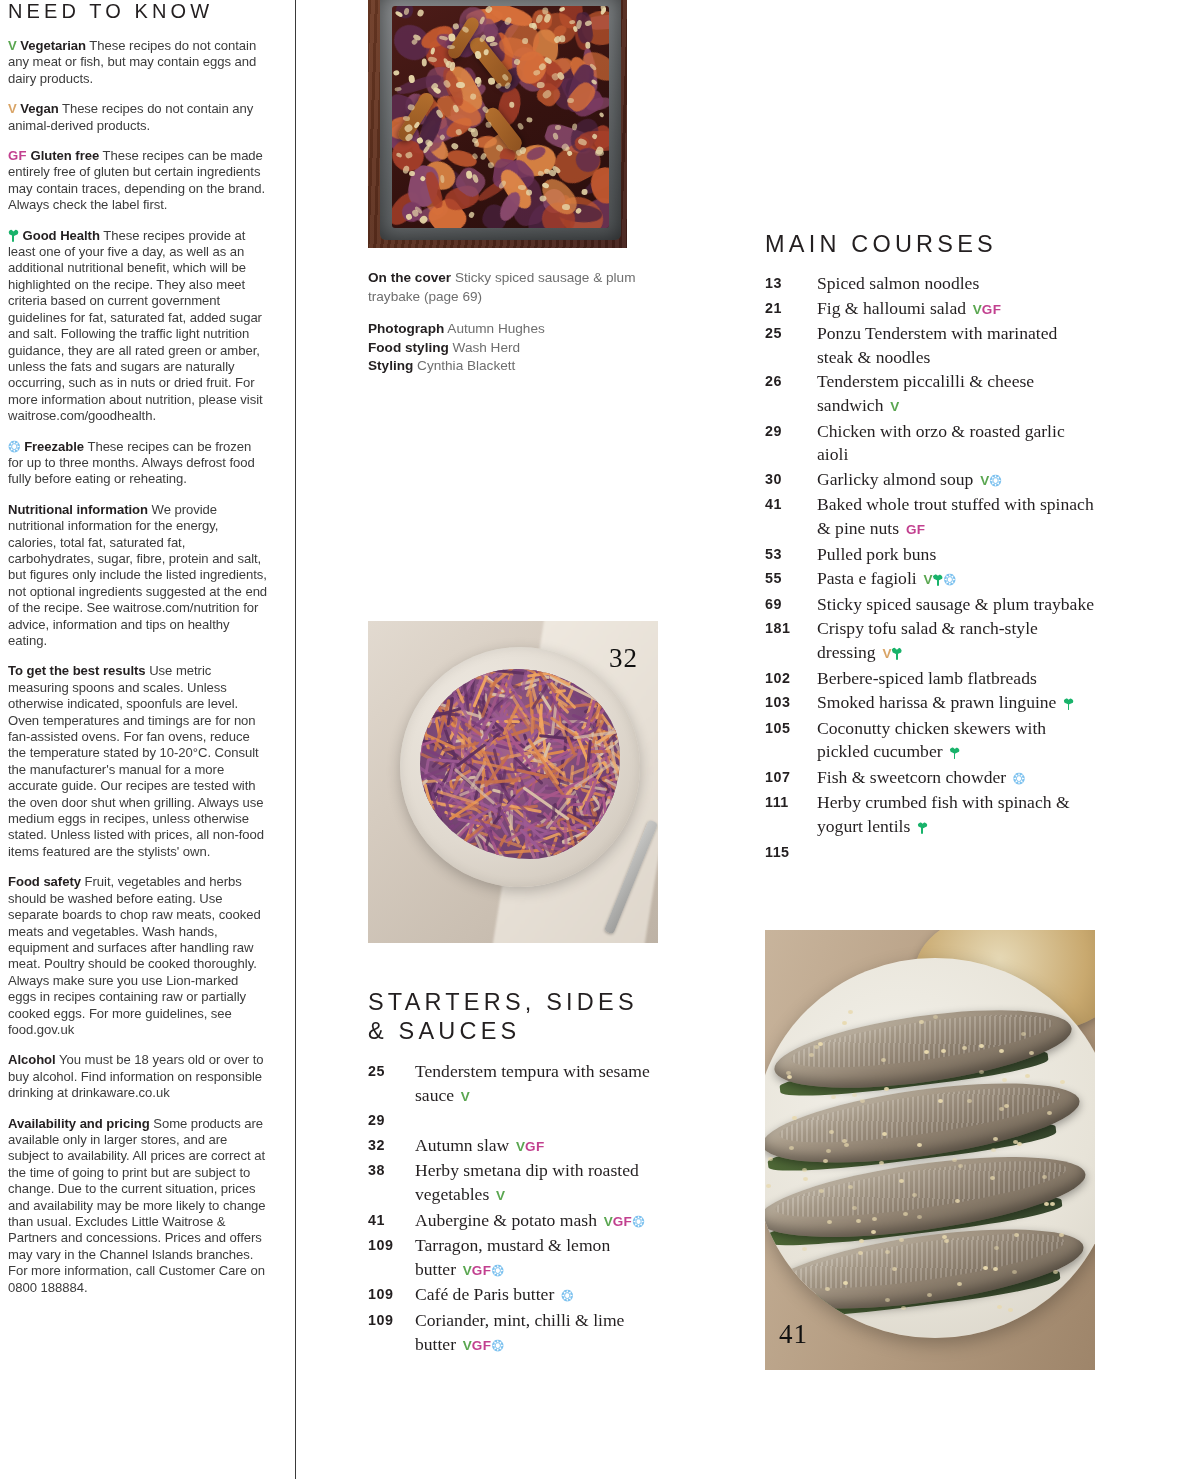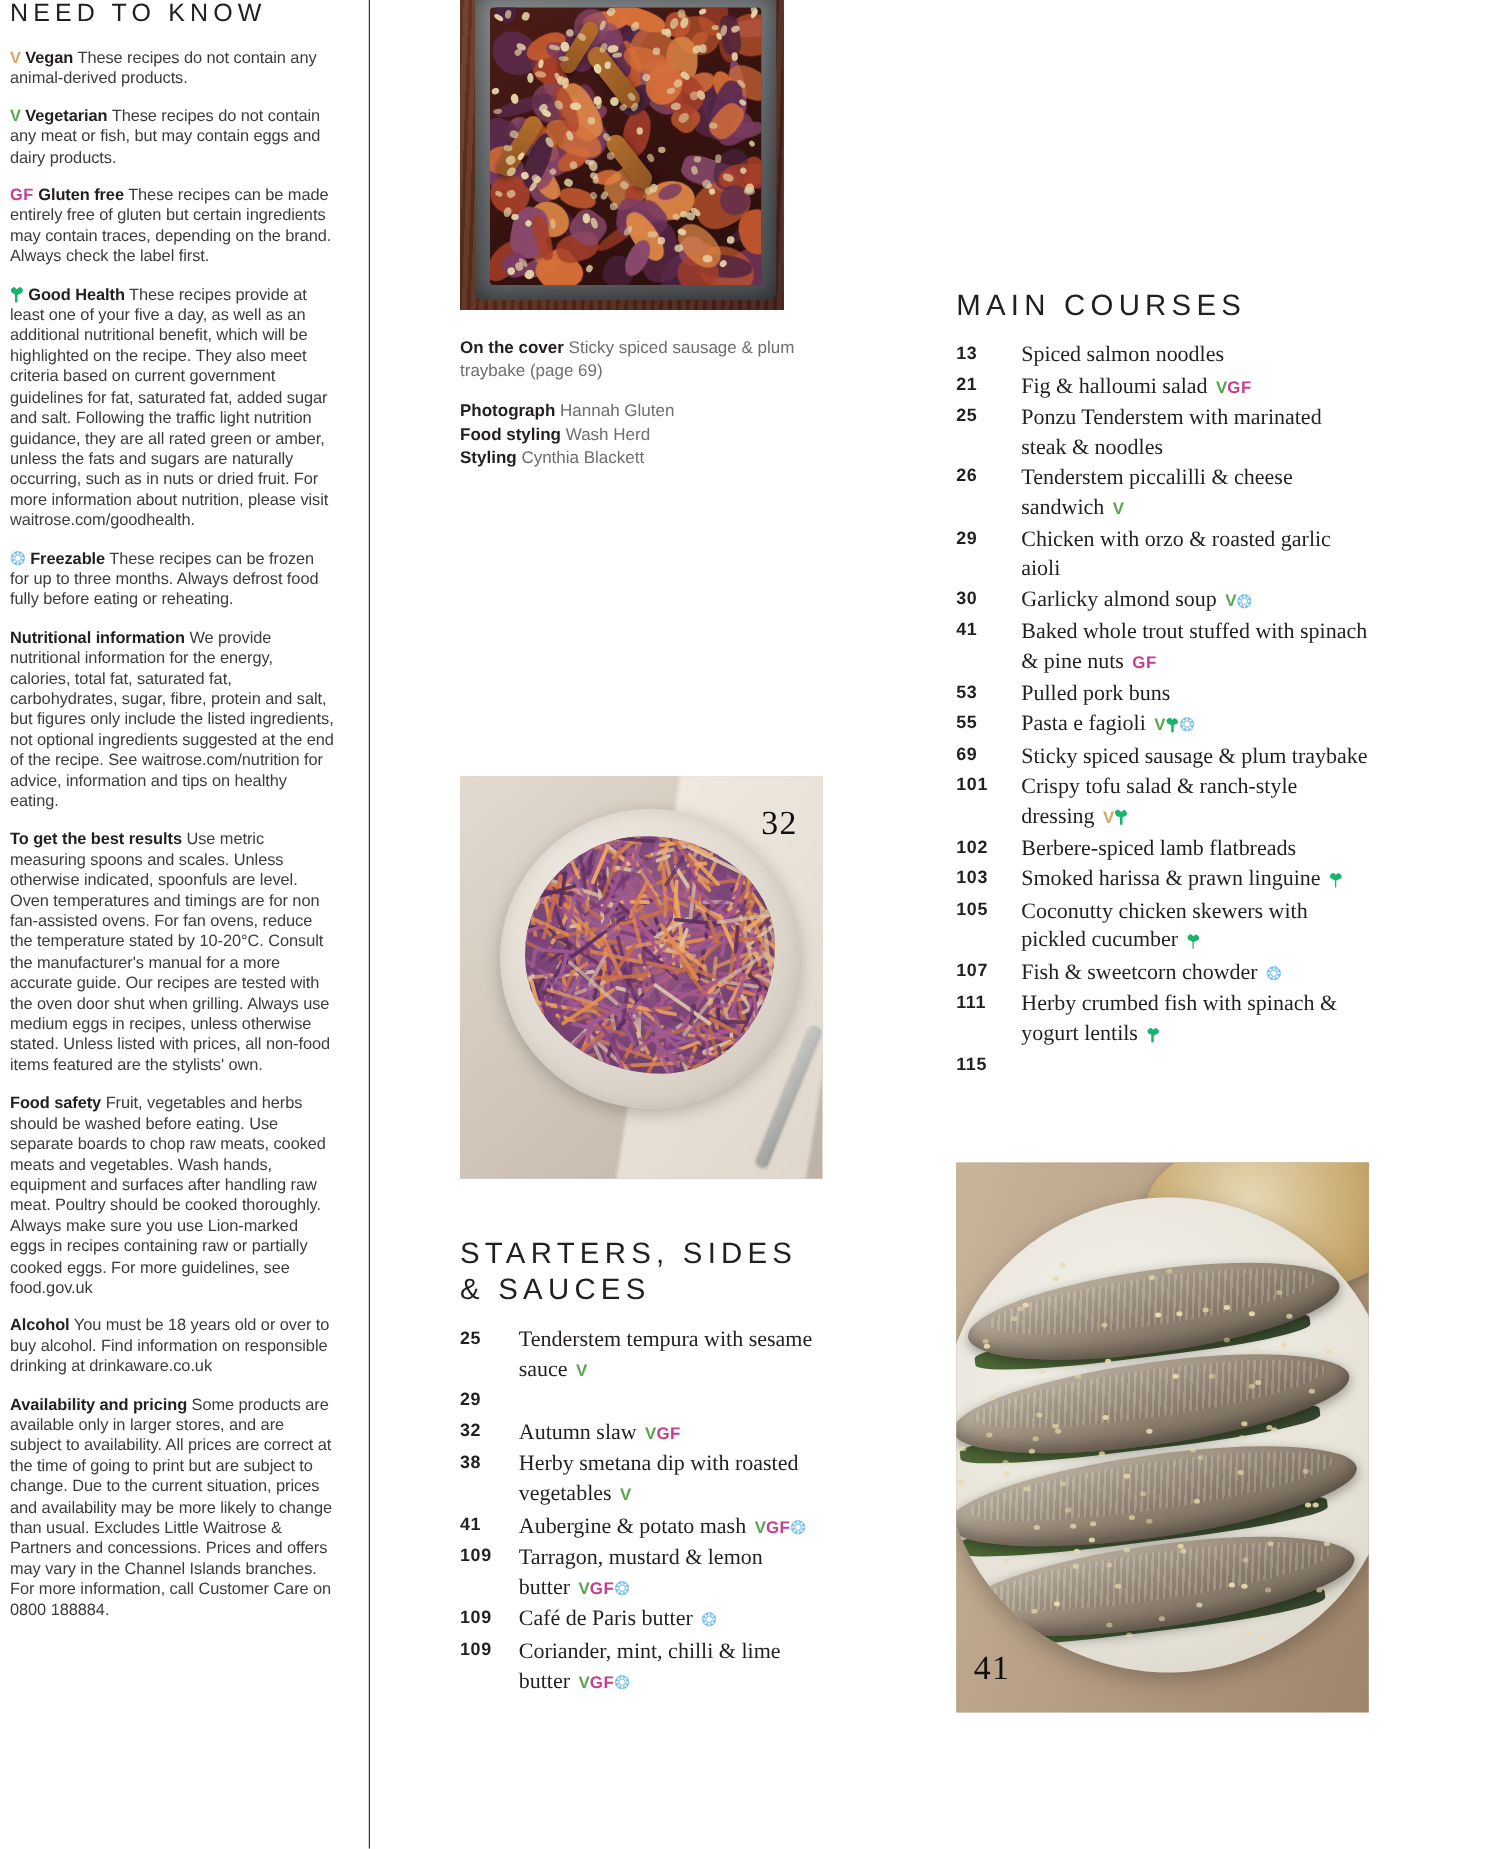--- a/index.html
+++ b/index.html
@@ -240,22 +240,22 @@
 <body>
 
 <div class="page">
 
 
   <div class="vrule"></div>
 
   <div class="col-left">
     <h1 class="ntk-head">NEED TO KNOW</h1>
     <div id="ntk-body">
+        <p class="ntk-p"><span class="ic-v">V</span> <b>Vegetarian</b><span> These recipes do not contain any meat or fish, but may contain eggs and dairy products.</span></p>
         <p class="ntk-p"><span class="ic-vg">V</span> <b>Vegan</b><span> These recipes do not contain any animal-derived products.</span></p>
-        <p class="ntk-p"><span class="ic-v">V</span> <b>Vegetarian</b><span> These recipes do not contain any meat or fish, but may contain eggs and dairy products.</span></p>
         <p class="ntk-p"><span class="ic-gf">GF</span> <b>Gluten free</b><span> These recipes can be made entirely free of gluten but certain ingredients may contain traces, depending on the brand. Always check the label first.</span></p>
         <p class="ntk-p"><span class="leaf"></span> <b>Good Health</b><span> These recipes provide at least one of your five a day, as well as an additional nutritional benefit, which will be highlighted on the recipe. They also meet criteria based on current government guidelines for fat, saturated fat, added sugar and salt. Following the traffic light nutrition guidance, they are all rated green or amber, unless the fats and sugars are naturally occurring, such as in nuts or dried fruit. For more information about nutrition, please visit waitrose.com/goodhealth.</span></p>
         <p class="ntk-p"><span class="snow">❂</span> <b>Freezable</b><span> These recipes can be frozen for up to three months. Always defrost food fully before eating or reheating.</span></p>
         <p class="ntk-p"><b>Nutritional information</b><span> We provide nutritional information for the energy, calories, total fat, saturated fat, carbohydrates, sugar, fibre, protein and salt, but figures only include the listed ingredients, not optional ingredients suggested at the end of the recipe. See waitrose.com/nutrition for advice, information and tips on healthy eating.</span></p>
         <p class="ntk-p"><b>To get the best results</b><span> Use metric measuring spoons and scales. Unless otherwise indicated, spoonfuls are level. Oven temperatures and timings are for non fan-assisted ovens. For fan ovens, reduce the temperature stated by 10-20°C. Consult the manufacturer's manual for a more accurate guide. Our recipes are tested with the oven door shut when grilling. Always use medium eggs in recipes, unless otherwise stated. Unless listed with prices, all non-food items featured are the stylists' own.</span></p>
         <p class="ntk-p"><b>Food safety</b><span> Fruit, vegetables and herbs should be washed before eating. Use separate boards to chop raw meats, cooked meats and vegetables. Wash hands, equipment and surfaces after handling raw meat. Poultry should be cooked thoroughly. Always make sure you use Lion-marked eggs in recipes containing raw or partially cooked eggs. For more guidelines, see food.gov.uk</span></p>
         <p class="ntk-p"><b>Alcohol</b><span> You must be 18 years old or over to buy alcohol. Find information on responsible drinking at drinkaware.co.uk</span></p>
         <p class="ntk-p"><b>Availability and pricing</b><span> Some products are available only in larger stores, and are subject to availability. All prices are correct at the time of going to print but are subject to change. Due to the current situation, prices and availability may be more likely to change than usual. Excludes Little Waitrose &amp; Partners and concessions. Prices and offers may vary in the Channel Islands branches. For more information, call Customer Care on 0800 188884.</span></p>
       </div>
   </div>
@@ -515,21 +515,21 @@
     </div>
 
     <div class="cover-credit">
       <div>
         <b>On the cover</b>
         <span>Sticky spiced sausage &amp; plum traybake (page 69)</span>
       </div>
       <div class="blk">
         <div>
           <b>Photograph</b>
-          <span>Hannah Gluten</span>
+          <span>Autumn Hughes</span>
         </div>
         <div>
           <b>Food styling</b>
           <span>Wash Herd</span>
         </div>
         <div>
           <b>Styling</b>
           <span>Cynthia Blackett</span>
         </div>
       </div>
@@ -1237,21 +1237,21 @@
         </li>
         <li>
           <span class="pg">55</span>
           <span class="ttl">Pasta e fagioli<span class="tag">&nbsp;<span class="ic-v">V</span><span class="leaf"></span><span class="snow">❂</span></span></span>
         </li>
         <li>
           <span class="pg">69</span>
           <span class="ttl">Sticky spiced sausage &amp; plum traybake</span>
         </li>
         <li>
-          <span class="pg">101</span>
+          <span class="pg">181</span>
           <span class="ttl">Crispy tofu salad &amp; ranch-style dressing<span class="tag">&nbsp;<span class="ic-vg">V</span><span class="leaf"></span></span></span>
         </li>
         <li>
           <span class="pg">102</span>
           <span class="ttl">Berbere-spiced lamb flatbreads</span>
         </li>
         <li>
           <span class="pg">103</span>
           <span class="ttl">Smoked harissa &amp; prawn linguine<span class="tag">&nbsp;<span class="leaf"></span></span></span>
         </li>

